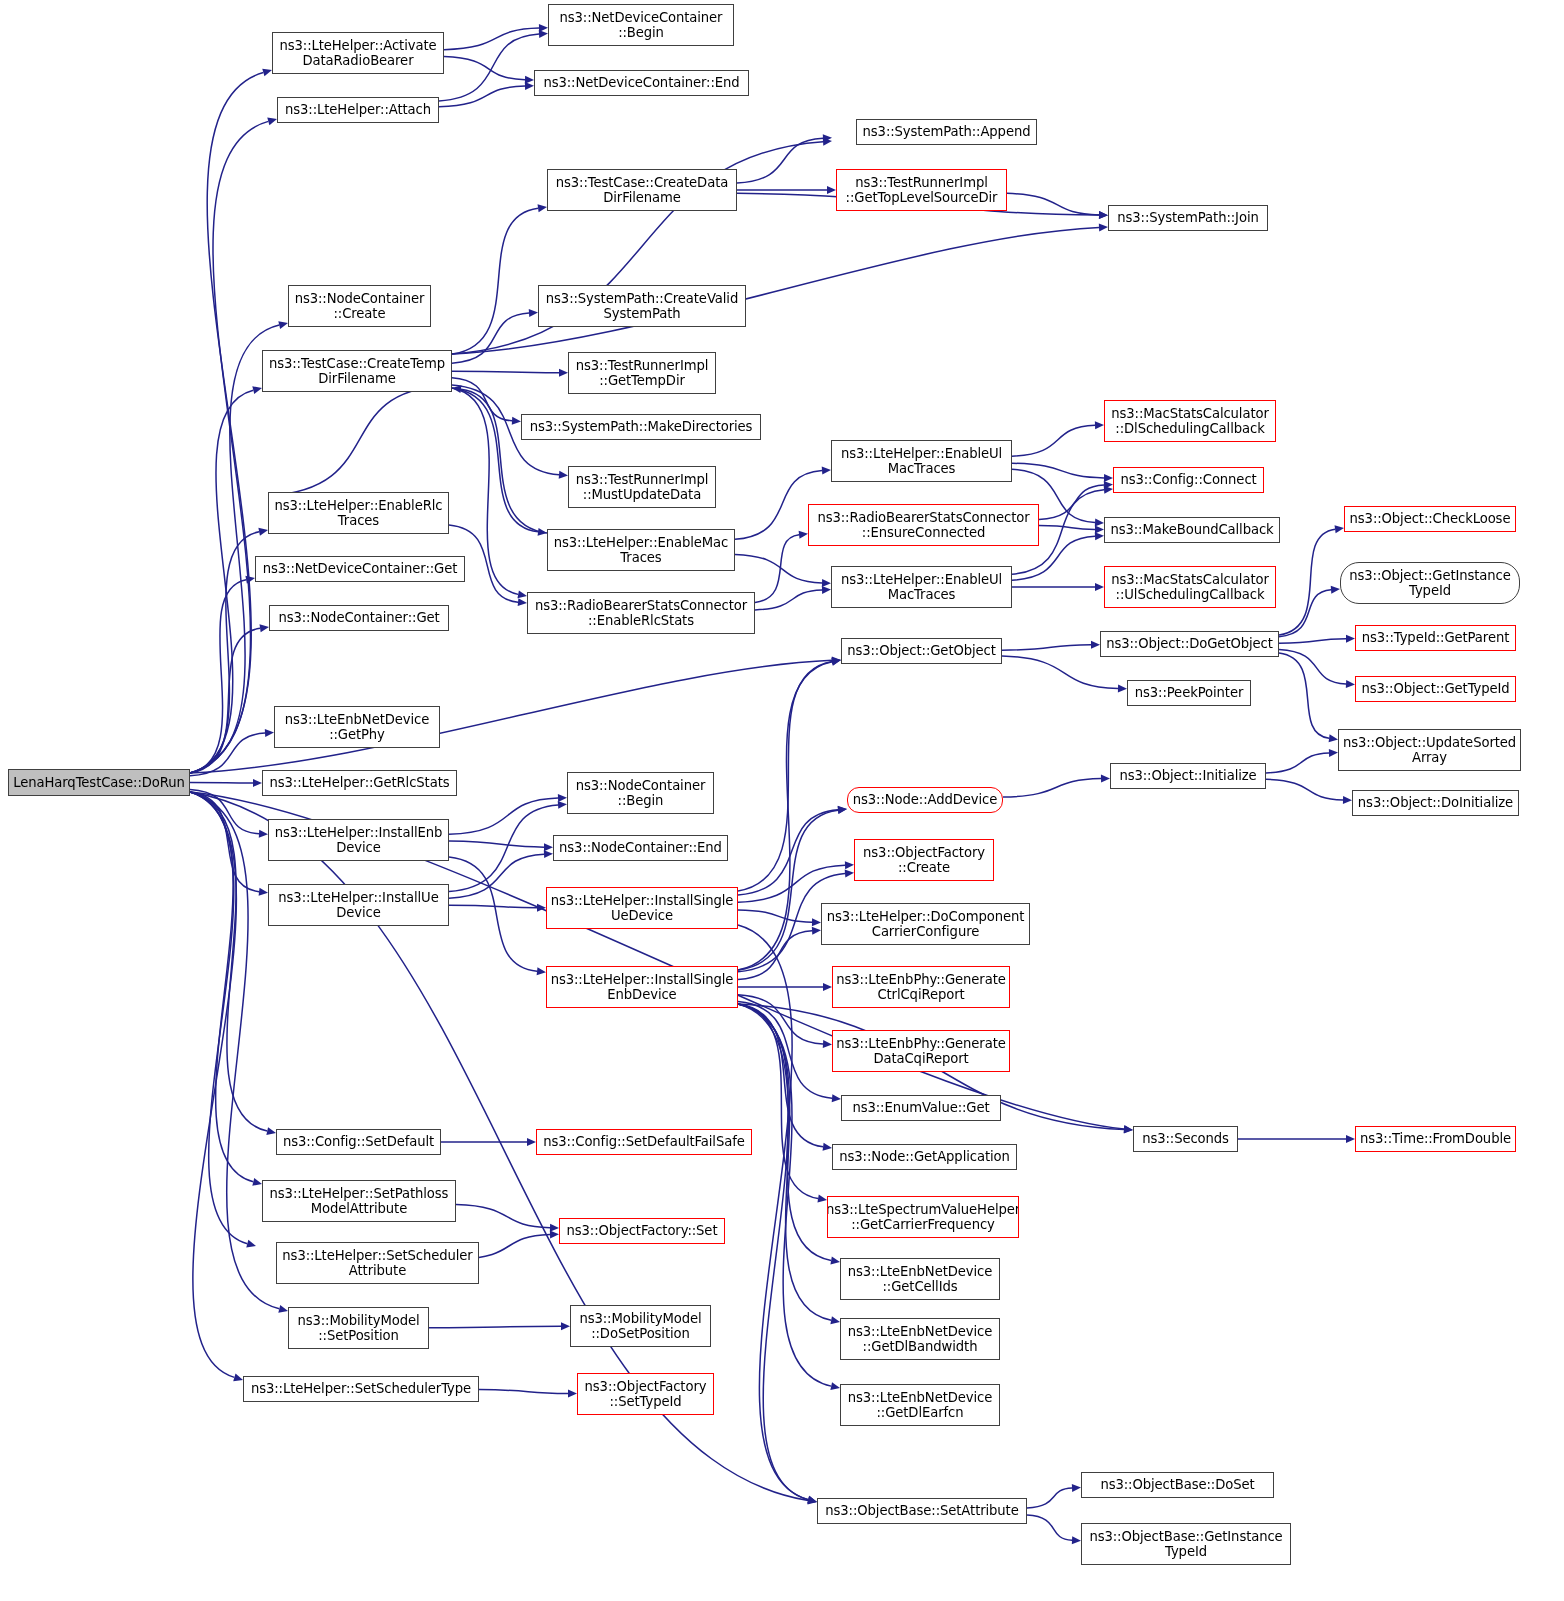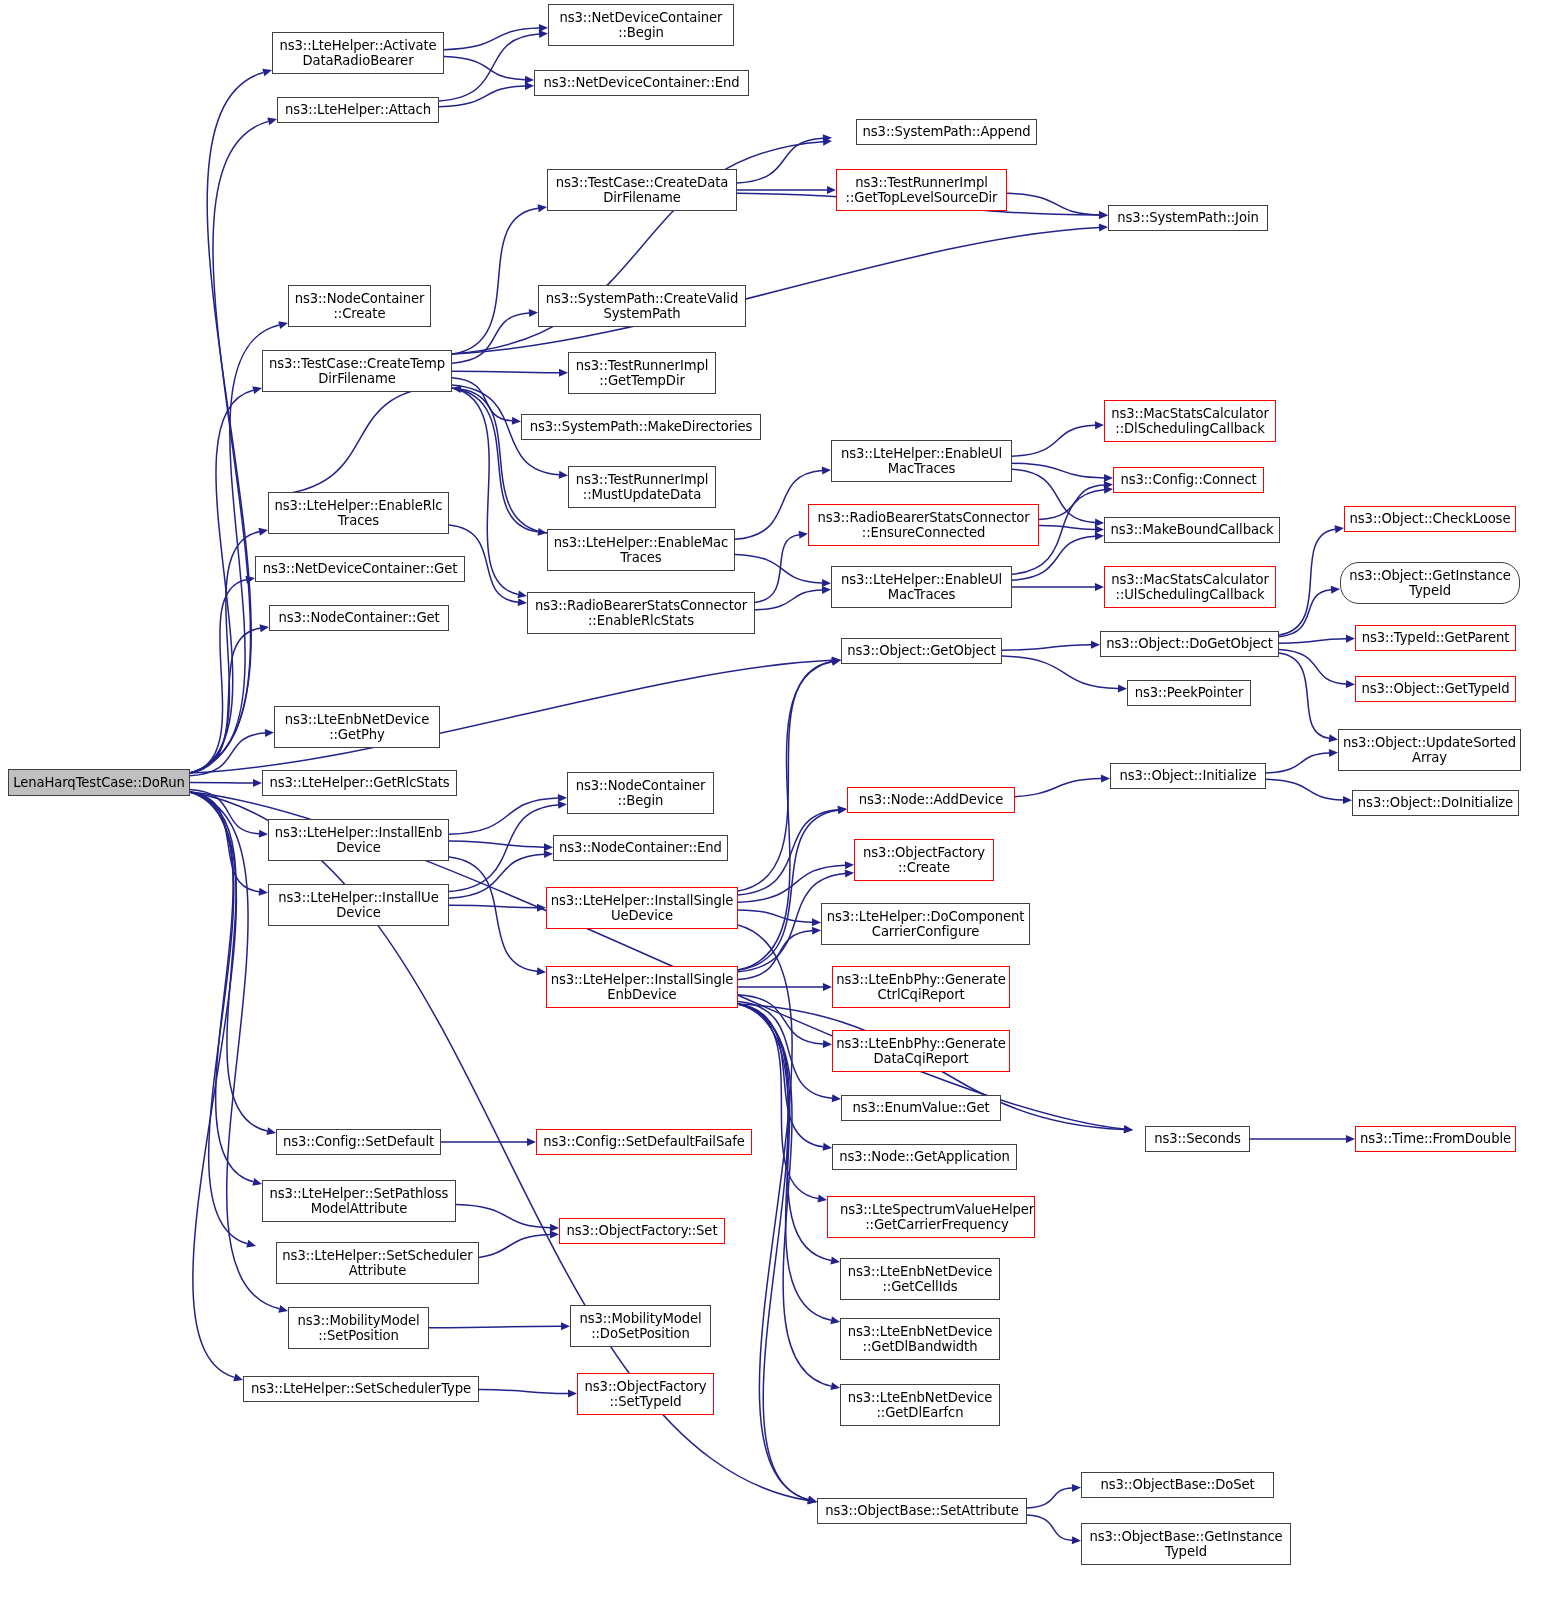--- a/index.html
+++ b/index.html
@@ -306,45 +306,45 @@
       <div class="node" style="left: 1127px; top: 680px; width: 124px; height: 26px;">ns3::PeekPointer</div>
       <div class="node" style="left: 1338px; top: 729px; width: 183px; height: 42px;">ns3::Object::UpdateSorted
 Array</div>
       <div class="node" style="left: 274px; top: 706px; width: 166px; height: 42px;">ns3::LteEnbNetDevice
 ::GetPhy</div>
       <div class="node" style="left: 1110px; top: 763px; width: 156px; height: 26px;">ns3::Object::Initialize</div>
       <div class="node" style="left: 1352px; top: 790px; width: 167px; height: 26px;">ns3::Object::DoInitialize</div>
       <div class="node" style="left: 262px; top: 770px; width: 195px; height: 26px;">ns3::LteHelper::GetRlcStats</div>
       <div class="node" style="left: 567px; top: 772px; width: 147px; height: 42px;">ns3::NodeContainer
 ::Begin</div>
-      <div class="node red" style="left: 847px; top: 787px; width: 168px; height: 26px;">ns3::Node::AddDevice</div>
+      <div class="node red" style="left: 847px; top: 787px; width: 156px; height: 26px; border-radius: 12px;">ns3::Node::AddDevice</div>
       <div class="node" style="left: 268px; top: 819px; width: 181px; height: 42px;">ns3::LteHelper::InstallEnb
 Device</div>
       <div class="node" style="left: 553px; top: 835px; width: 175px; height: 26px;">ns3::NodeContainer::End</div>
       <div class="node red" style="left: 854px; top: 839px; width: 140px; height: 42px;">ns3::ObjectFactory
 ::Create</div>
       <div class="node red" style="left: 546px; top: 887px; width: 192px; height: 42px;">ns3::LteHelper::InstallSingle
 UeDevice</div>
       <div class="node" style="left: 268px; top: 884px; width: 181px; height: 42px;">ns3::LteHelper::InstallUe
 Device</div>
       <div class="node" style="left: 821px; top: 903px; width: 209px; height: 42px;">ns3::LteHelper::DoComponent
 CarrierConfigure</div>
       <div class="node red" style="left: 546px; top: 966px; width: 192px; height: 42px;">ns3::LteHelper::InstallSingle
 EnbDevice</div>
       <div class="node red" style="left: 832px; top: 966px; width: 178px; height: 42px;">ns3::LteEnbPhy::Generate
 CtrlCqiReport</div>
       <div class="node red" style="left: 832px; top: 1030px; width: 178px; height: 42px;">ns3::LteEnbPhy::Generate
 DataCqiReport</div>
       <div class="node" style="left: 841px; top: 1095px; width: 160px; height: 26px;">ns3::EnumValue::Get</div>
       <div class="node" style="left: 832px; top: 1144px; width: 185px; height: 26px;">ns3::Node::GetApplication</div>
-      <div class="node" style="left: 1133px; top: 1126px; width: 105px; height: 26px; margin-left: 12px;">ns3::Seconds</div>
+      <div class="node" style="left: 1133px; top: 1126px; width: 105px; height: 26px;">ns3::Seconds</div>
       <div class="node red" style="left: 1355px; top: 1126px; width: 161px; height: 26px;">ns3::Time::FromDouble</div>
       <div class="node" style="left: 276px; top: 1129px; width: 165px; height: 26px;">ns3::Config::SetDefault</div>
       <div class="node red" style="left: 536px; top: 1129px; width: 216px; height: 26px;">ns3::Config::SetDefaultFailSafe</div>
-      <div class="node red" style="left: 827px; top: 1196px; width: 208px; height: 42px; padding-left: 15px;">ns3::LteSpectrumValueHelper
+      <div class="node red" style="left: 827px; top: 1196px; width: 192px; height: 42px;">ns3::LteSpectrumValueHelper
 ::GetCarrierFrequency</div>
       <div class="node" style="left: 262px; top: 1180px; width: 194px; height: 42px;">ns3::LteHelper::SetPathloss
 ModelAttribute</div>
       <div class="node red" style="left: 559px; top: 1218px; width: 166px; height: 26px;">ns3::ObjectFactory::Set</div>
       <div class="node" style="left: 840px; top: 1258px; width: 160px; height: 42px;">ns3::LteEnbNetDevice
 ::GetCellIds</div>
       <div class="node" style="left: 256px; top: 1242px; width: 203px; height: 42px; margin-left: 20px;">ns3::LteHelper::SetScheduler
 Attribute</div>
       <div class="node" style="left: 840px; top: 1318px; width: 160px; height: 42px;">ns3::LteEnbNetDevice
 ::GetDlBandwidth</div>

